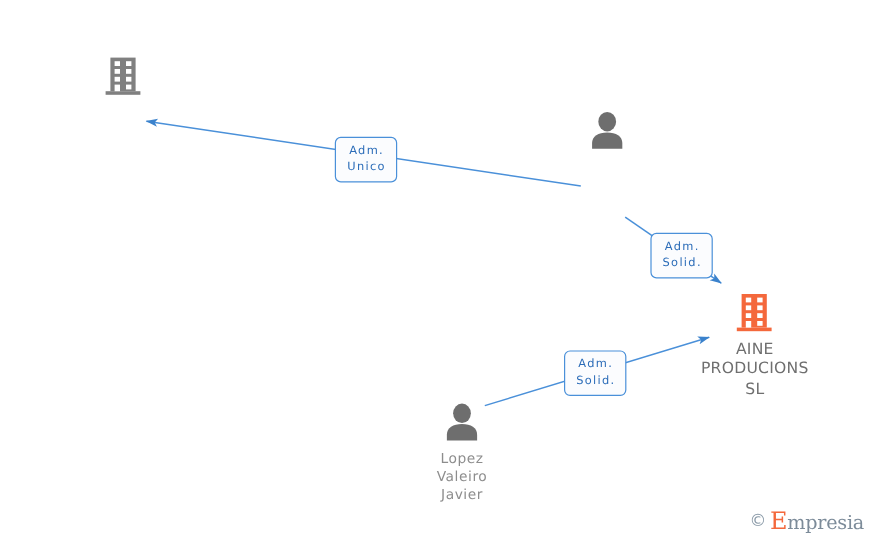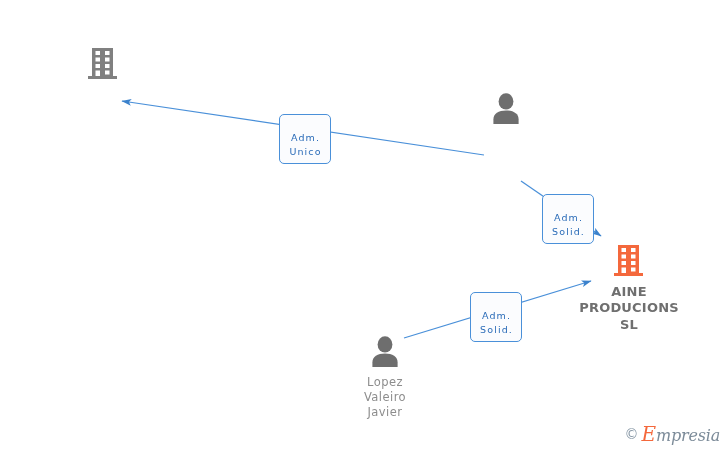--- a/index.html
+++ b/index.html
@@ -46,58 +46,57 @@
     text-align: center;
   }
   .node-label.above { margin-bottom: 3px; }
   .node-label.below { margin-top: 3px; }
 
   .node-label.left-align { text-align: left; align-self: flex-start; }
 
   .node-label.primary {
     color: #6f6f6f;
     font-size: 13px;
-    font-weight: bold;
+    font-weight: normal;
     letter-spacing: 0.2px;
     line-height: 1.26;
   }
 
   
   .edge-label {
     position: absolute;
     box-sizing: border-box;
     border: 1px solid #4a90d9;
     border-radius: 5px;
     background: #fbfcfe;
     color: #2b6cb8;
     font-size: 9.5px;
     letter-spacing: 1.1px;
     line-height: 1.45;
     text-align: center;
-    padding: 16px 6px 4px 7px;
+    padding: 4px 6px 4px 7px;
     white-space: pre-line;
   }
 
   
   #watermark {
     position: absolute;
     right: 8px;
     bottom: 6px;
     display: flex;
     align-items: center;
     gap: 3px;
   }
   #watermark .copy {
     color: #8a9aa8;
     font-size: 14px;
     line-height: 1;
   }
   #watermark .brand {
     font-family: "DejaVu Serif", serif;
-    font-style: italic;
     font-size: 16px;
     line-height: 1;
     color: #7c8b99;
     letter-spacing: -0.2px;
   }
   #watermark .brand .cap {
     color: #f4683c;
     font-size: 20px;
   }
 </style>

